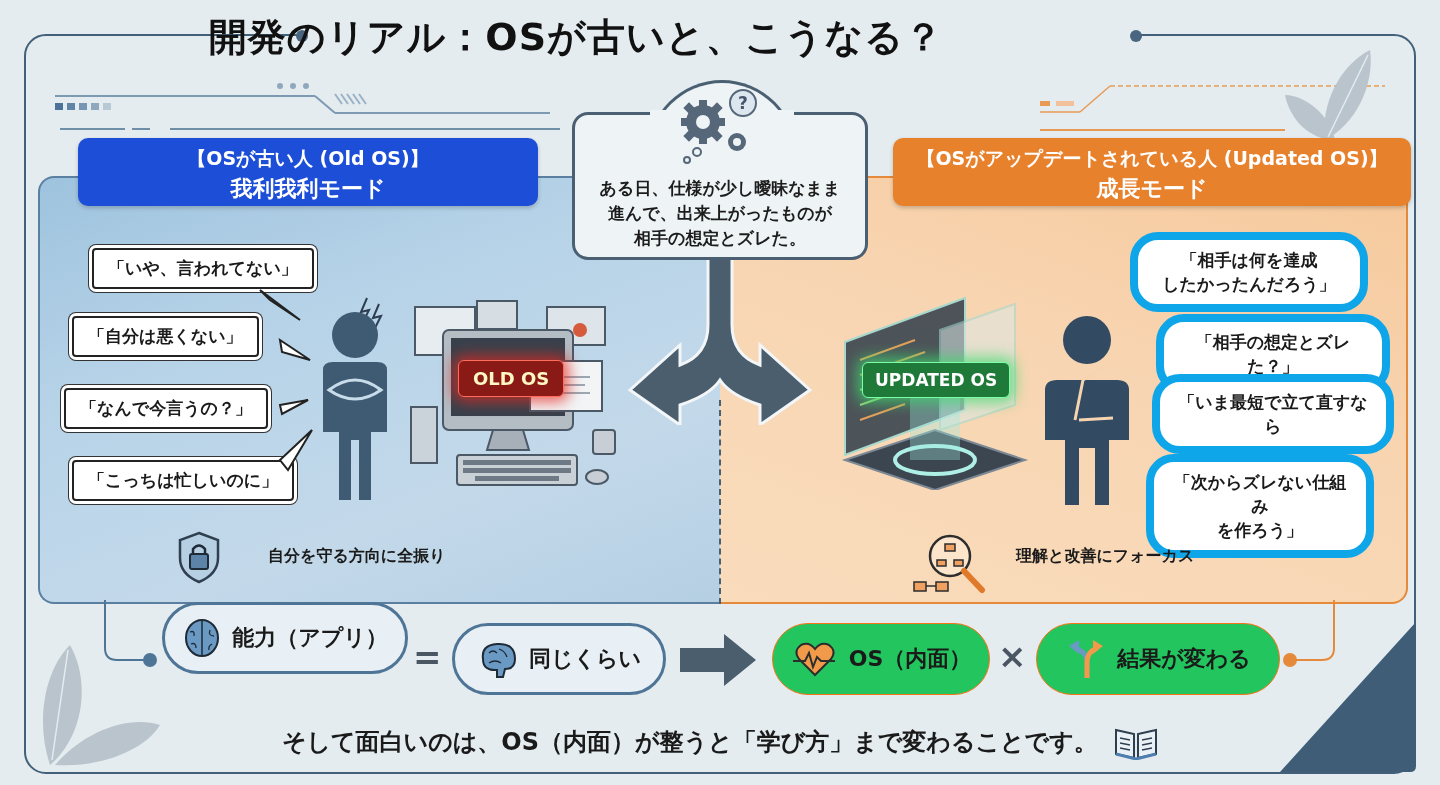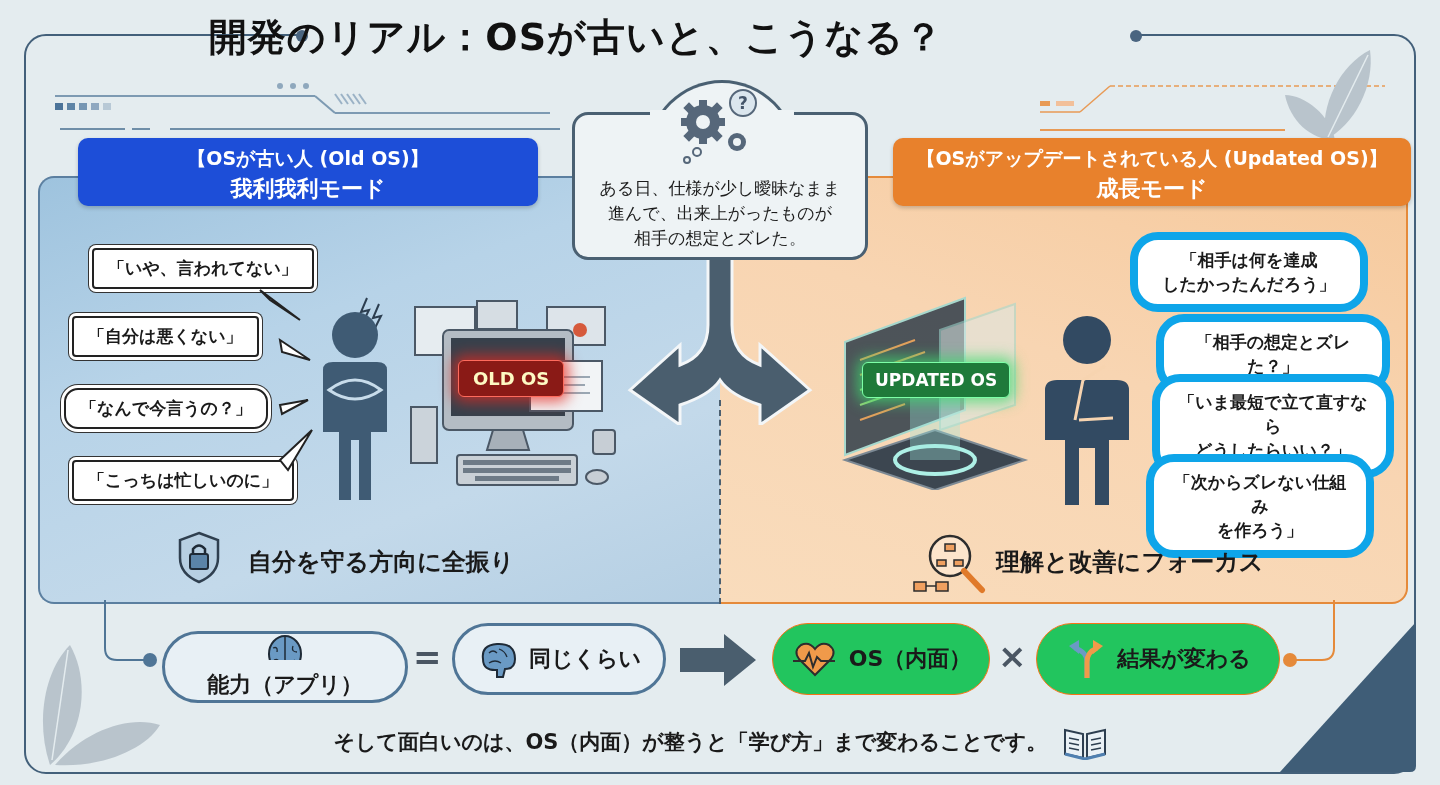--- a/index.html
+++ b/index.html
@@ -20,33 +20,33 @@
 
   .hdr { height: 68px; border-radius: 10px; color: #fff; text-align: center; font-weight: bold; box-shadow: 0 2px 4px rgba(0,0,0,0.2); }
   .hdr .l1 { font-size: 19px; padding-top: 8px; }
   .hdr .l2 { font-size: 22px; padding-top: 2px; }
   .hdr-left { left: 48px; top: 138px; width: 460px; background: #1d4ed8; margin-left: 30px; }
   .hdr-right { left: 893px; top: 138px; width: 518px; background: #e8812c; }
 
   .center-box { left: 572px; top: 112px; width: 296px; height: 148px; background: #eef3f5; border: 3px solid #4a6072; border-radius: 16px; }
   .center-bump { left: 647px; top: 80px; width: 150px; height: 80px; background: #eef3f5; border: 3px solid #4a6072; border-bottom: none; border-radius: 75px 75px 0 0; }
   .center-bump-cover { left: 650px; top: 110px; width: 144px; height: 10px; background: #eef3f5; }
-  .center-text { left: 572px; top: 176px; width: 296px; text-align: center; font-size: 17px; font-weight: normal; line-height: 25px; color: #1c1c1c; }
+  .center-text { left: 572px; top: 176px; width: 296px; text-align: center; font-size: 17px; font-weight: bold; line-height: 25px; color: #1c1c1c; }
 
   .spiky { background: #fff; border: 2px solid #222; padding: 7px 14px; font-size: 17px; font-weight: bold; white-space: nowrap; border-radius: 4px;
     box-shadow: 0 0 0 3px #fff, 0 0 0 4px #333; }
   .round { background: #fff; border: 8px solid #0ea5e9; border-radius: 28px; font-size: 17px; font-weight: bold; text-align: center; line-height: 24px; padding: 8px 14px; }
 
   .pill { height: 72px; border-radius: 36px; display: flex; align-items: center; justify-content: center; gap: 10px; font-size: 22px; font-weight: bold; }
   .pill-blue { background: #e8f0f5; border: 3px solid #4f7596; }
   .pill-orange { background: #22c55e; border: 1px solid #f97316; }
   .op { font-size: 34px; font-weight: bold; color: #4a5663; }
 
-  .feature { font-size: 24px; font-weight: bold; color: #1a1a1a; }
-  .footer { left: 0; width: 1440px; top: 726px; text-align: center; font-size: 21px; font-weight: bold; }
+  .feature { font-size: 16px; font-weight: bold; color: #1a1a1a; margin-left: 20px; }
+  .footer { left: 0; width: 1440px; top: 726px; text-align: center; font-size: 24px; font-weight: bold; }
 
   .badge-old { background: #8a1a16; color: #fef9c3; font-weight: bold; font-size: 18px; padding: 7px 14px; border-radius: 6px; box-shadow: 0 0 14px 5px rgba(230,40,30,0.7); border: 1px solid #ff6b5d; }
   .badge-new { background: #1f7a3a; color: #fff; font-weight: bold; font-size: 17px; padding: 7px 12px; border-radius: 6px; box-shadow: 0 0 14px 5px rgba(60,220,110,0.7); border: 1px solid #7dffa7; }
 </style>
 </head>
 <body>
 
 <div class="abs frame"></div>
 <div class="abs frame-mask-top"></div>
 <div class="abs dot" style="left:296px;top:30px;"></div>
@@ -140,21 +140,21 @@
     <circle cx="12" cy="74" r="3" fill="none" stroke="#56677a" stroke-width="2"></circle>
 </svg>
 <div class="abs center-text">
   <div>ある日、仕様が少し曖昧なまま</div>
   <div>進んで、出来上がったものが</div>
   <div>相手の想定とズレた。</div>
 </div>
 
 <div class="abs spiky" style="left:92px;top:248px;">「いや、言われてない」</div>
 <div class="abs spiky" style="left:72px;top:316px;">「自分は悪くない」</div>
-<div class="abs spiky" style="left:64px;top:388px;border-radius:14px;">「なんで今言うの？」</div>
+<div class="abs spiky" style="left:64px;top:388px;">「なんで今言うの？」</div>
 <div class="abs spiky" style="left:72px;top:460px;">「こっちは忙しいのに」</div>
 <svg class="abs" style="left:230px;top:270px;" width="90" height="230">
   <path d="M30 20 L70 50 L40 30 Z" fill="#fff" stroke="#222" stroke-width="2"></path>
   <path d="M50 70 L80 90 L52 82 Z" fill="#fff" stroke="#222" stroke-width="2"></path>
   <path d="M50 135 L78 130 L52 144 Z" fill="#fff" stroke="#222" stroke-width="2"></path>
   <path d="M50 190 L82 160 L58 200 Z" fill="#fff" stroke="#222" stroke-width="2"></path>
 </svg>
 
 <svg class="abs" style="left:305px;top:290px;" width="100" height="230">
   <g stroke="#2c3e50" stroke-width="2" fill="none">
@@ -219,21 +219,20 @@
 
 <div class="abs round" style="left:1130px;top:232px;width:238px;">
   <div>「相手は何を達成</div>
   <div>したかったんだろう」</div>
 </div>
 <div class="abs round" style="left:1156px;top:314px;width:234px;">
   <div>「相手の想定とズレた？」</div>
 </div>
 <div class="abs round" style="left:1152px;top:374px;width:242px;">
   <div>「いま最短で立て直すなら</div>
-  <div>どうしたらいい？」</div>
 </div>
 <div class="abs round" style="left:1146px;top:454px;width:228px;">
   <div>「次からズレない仕組み</div>
   <div>を作ろう」</div>
 </div>
 
 <svg class="abs" style="left:176px;top:530px;" width="46" height="54">
   <path d="M23 3 L42 10 L42 28 Q42 44 23 52 Q4 44 4 28 L4 10 Z" fill="#b7cfe2" stroke="#2f3f4f" stroke-width="2.5"></path>
   <rect x="14" y="24" width="18" height="15" rx="2" fill="#5b84a8" stroke="#1e2a36" stroke-width="2"></rect>
   <path d="M17 24 L17 19 Q23 12 29 19 L29 24" fill="none" stroke="#1e2a36" stroke-width="2.5"></path>
@@ -253,21 +252,21 @@
 
 <svg class="abs" style="left:100px;top:600px;" width="60" height="70">
   <path d="M5 0 L5 48 Q5 60 17 60 L48 60" fill="none" stroke="#4f7596" stroke-width="2"></path>
   <circle cx="50" cy="60" r="7" fill="#4f7596"></circle>
 </svg>
 <svg class="abs" style="left:1280px;top:600px;" width="60" height="70">
   <path d="M54 0 L54 48 Q54 60 42 60 L12 60" fill="none" stroke="#e58a3a" stroke-width="2"></path>
   <circle cx="10" cy="60" r="7" fill="#e58a3a"></circle>
 </svg>
 
-<div class="abs pill pill-blue" style="left:162px;top:631px;width:246px;flex-direction:column;">
+<div class="abs pill pill-blue" style="left:162px;top:602px;width:246px;">
   <svg width="40" height="40">
     <ellipse cx="20" cy="20" rx="16" ry="18" fill="#6a9ac4" stroke="#1e2a36" stroke-width="2"></ellipse>
     <line x1="20" y1="3" x2="20" y2="37" stroke="#1e2a36" stroke-width="1.5"></line>
     <path d="M8 14 Q13 12 12 18 M28 12 Q26 18 32 18 M9 26 Q14 24 14 30 M30 26 Q26 28 27 32" fill="none" stroke="#1e2a36" stroke-width="1.3"></path>
   </svg>
   <span>能力（アプリ）</span>
 </div>
 <div class="abs op" style="left:413px;top:637px;">=</div>
 <div class="abs pill pill-blue" style="left:452px;top:623px;width:214px;">
   <svg width="42" height="40">

